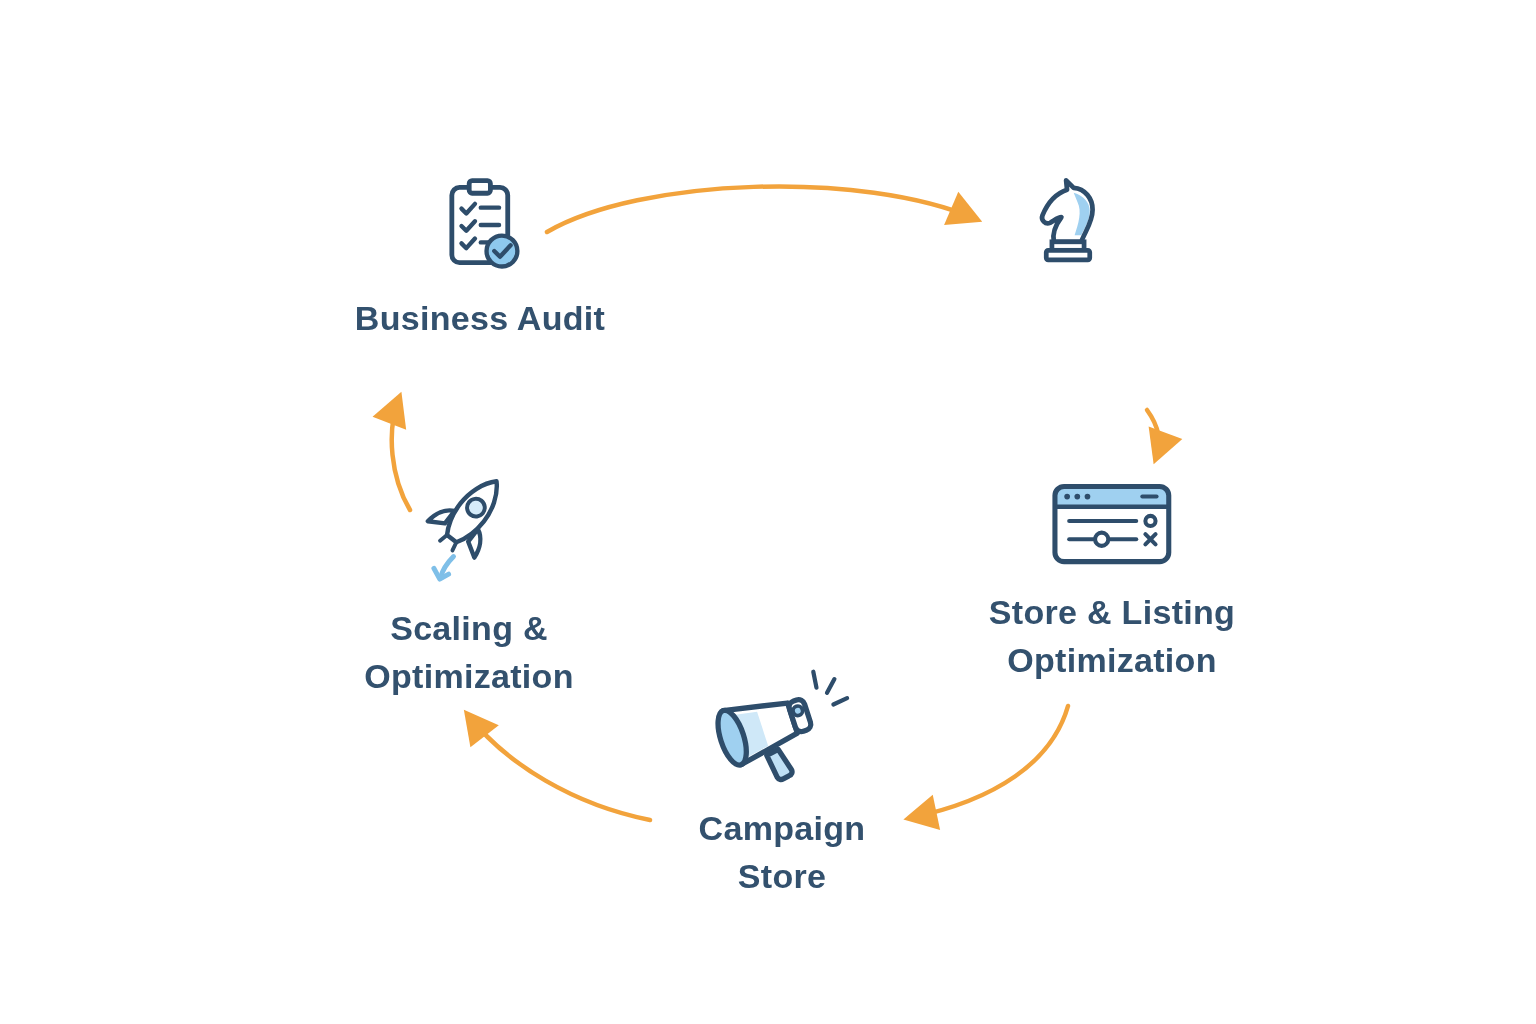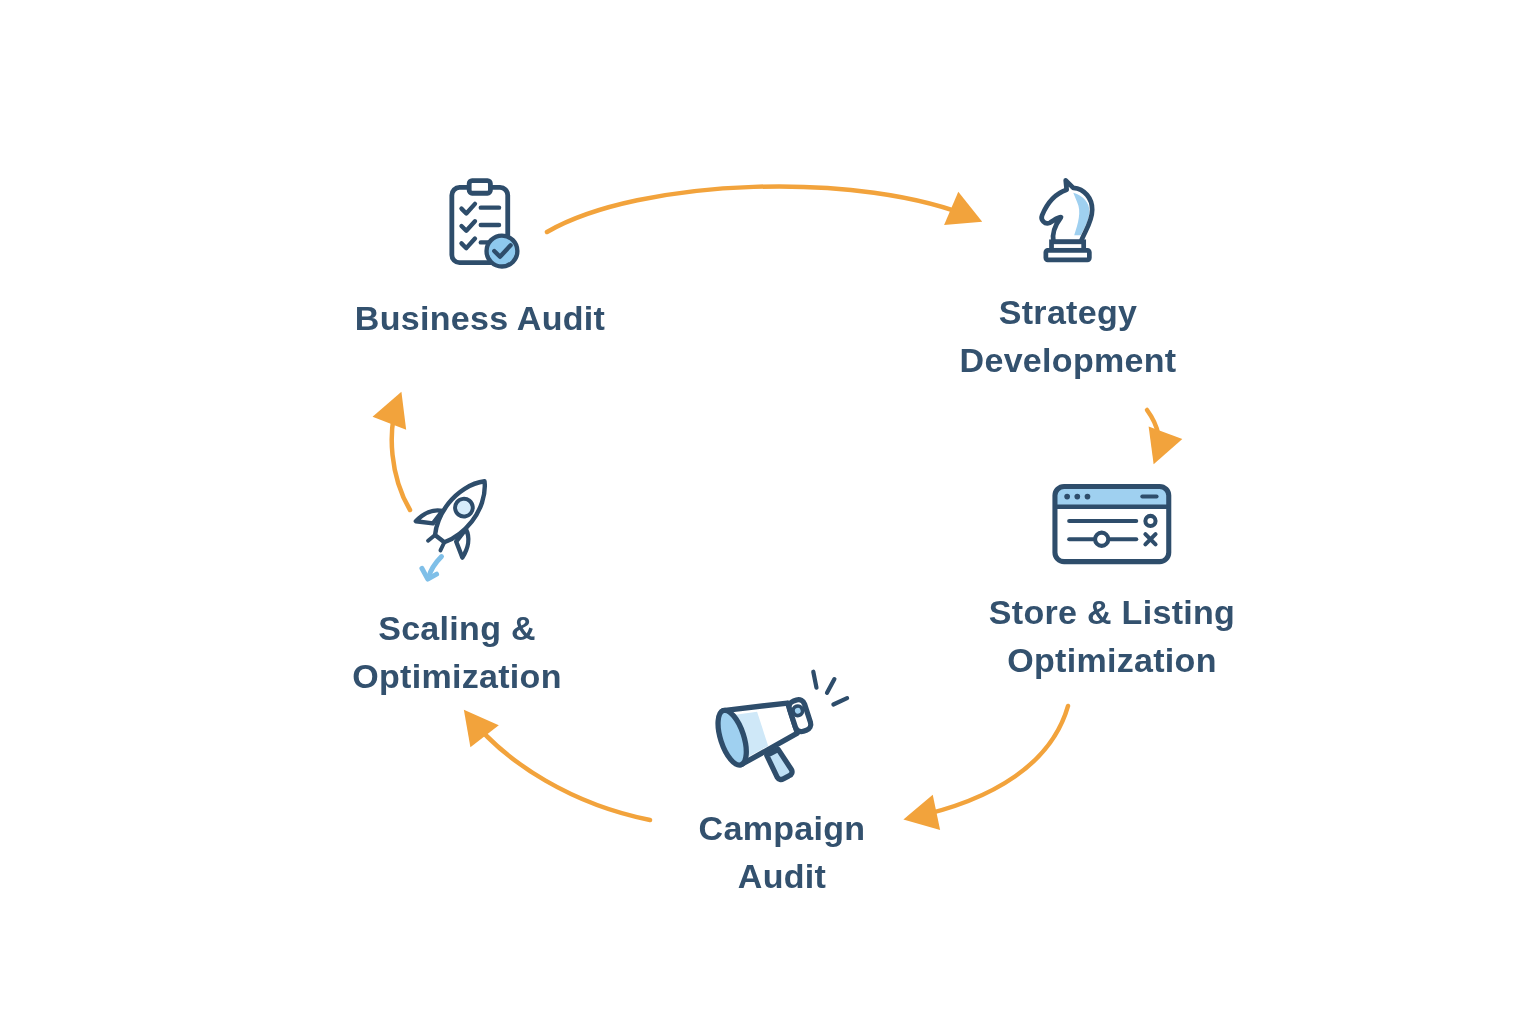--- a/index.html
+++ b/index.html
@@ -30,21 +30,21 @@
     text-align:center;
     white-space:pre-line;
     line-height:1.42;
     letter-spacing:0.3px;
   }
   .icon { display:block; }
   #node-business-audit       { left:480px;  top:172px; }
   #node-strategy-development { left:1068px; top:168px; }
   #node-store-listing        { left:1112px; top:472px;justify-content:flex-end; }
   #node-campaign-launch      { left:782px;  top:658px; }
-  #node-scaling-optimization { left:457px;  top:462px; }
+  #node-scaling-optimization { left:469px;  top:462px; }
 </style>
 </head>
 <body>
 
 <div class="stage">
 
   <svg class="arrows-layer" viewBox="0 0 1536 1024">
     <defs>
       <marker id="ah" markerWidth="9" markerHeight="9" refX="6.5" refY="4.5" orient="auto">
         <path d="M0.5,0.5 L8,4.5 L0.5,8.5 Z" fill="#F2A33C"></path>
@@ -78,22 +78,20 @@
   </div>
 
   <div class="node" id="node-strategy-development">
     <svg class="icon" viewBox="0 0 110 112" width="104" height="106">
       <path d="M40,78 C38,68 42,60 48,52 C44,52 40,56 36,58 C31,60 26,55 28,50 C33,38 42,27 54,23 L53,13 L61,21 C73,22 81,32 81,44 C81,57 73,67 69,78 Z" fill="#fff"></path>
       <path d="M61,26 C72,29 78,37 78,45 C78,55 73,63 69,71 L62,71 C66,59 70,46 65,36 Z" fill="#9FD0F0"></path>
       <path d="M40,78 C38,68 42,60 48,52 C44,52 40,56 36,58 C31,60 26,55 28,50 C33,38 42,27 54,23 L53,13 L61,21 C73,22 81,32 81,44 C81,57 73,67 69,78 Z" fill="none" stroke="#2E4D6B" stroke-width="5" stroke-linejoin="round"></path>
       <rect x="38" y="78" width="34" height="9" fill="#fff" stroke="#2E4D6B" stroke-width="5"></rect>
       <rect x="32" y="87" width="46" height="10" rx="2" fill="#fff" stroke="#2E4D6B" stroke-width="5"></rect>
     </svg>
-    <div class="label">Strategy
-Development</div>
   </div>
 
   <div class="node" id="node-store-listing">
     <svg class="icon" viewBox="0 0 124 100" width="126" height="102">
       <rect x="6" y="14" width="112" height="74" rx="9" fill="#fff"></rect>
       <path d="M15,14 h94 a9,9 0 0 1 9,9 v11 H6 v-11 a9,9 0 0 1 9,-9 Z" fill="#9FD0F0"></path>
       <rect x="6" y="14" width="112" height="74" rx="9" fill="none" stroke="#2E4D6B" stroke-width="5"></rect>
       <line x1="7" y1="34" x2="117" y2="34" stroke="#2E4D6B" stroke-width="4.5"></line>
       <circle cx="18" cy="24" r="2.8" fill="#2E4D6B"></circle>
       <circle cx="28" cy="24" r="2.8" fill="#2E4D6B"></circle>
@@ -120,21 +118,21 @@
         <circle cx="89" cy="57" r="4.5" fill="#9FD0F0" stroke="#2E4D6B" stroke-width="3.5"></circle>
         <path d="M48,88 L60,86 L66,108 a4,4 0 0 1 -4,5 l-6,1 a4,4 0 0 1 -5,-3 Z" fill="#BFE0F5" stroke="#2E4D6B" stroke-width="5" stroke-linejoin="round"></path>
       </g>
       <g stroke="#2E4D6B" stroke-width="4" stroke-linecap="round">
         <line x1="103" y1="28" x2="100" y2="13"></line>
         <line x1="113" y1="33" x2="120" y2="20"></line>
         <line x1="119" y1="44" x2="132" y2="38"></line>
       </g>
     </svg>
     <div class="label">Campaign
-Audit</div>
+Store</div>
   </div>
 
   <div class="node" id="node-scaling-optimization">
     <svg class="icon" viewBox="0 0 120 130" width="118" height="128">
       <g transform="rotate(38 60 55)">
         <path d="M45,60 C36,64 31,74 30,85 L45,76 Z" fill="#fff" stroke="#2E4D6B" stroke-width="4.5" stroke-linejoin="round"></path>
         <path d="M75,60 C84,64 89,74 90,85 L75,76 Z" fill="#fff" stroke="#2E4D6B" stroke-width="4.5" stroke-linejoin="round"></path>
         <path d="M60,10 C70,20 75,36 75,50 C75,64 71,76 66,84 L54,84 C49,76 45,64 45,50 C45,36 50,20 60,10 Z" fill="#fff" stroke="#2E4D6B" stroke-width="4.5" stroke-linejoin="round"></path>
         <circle cx="60" cy="44" r="9" fill="#D6ECFA" stroke="#2E4D6B" stroke-width="4"></circle>
         <path d="M54,84 L52,93 M66,84 L68,93" stroke="#2E4D6B" stroke-width="4" stroke-linecap="round"></path>

